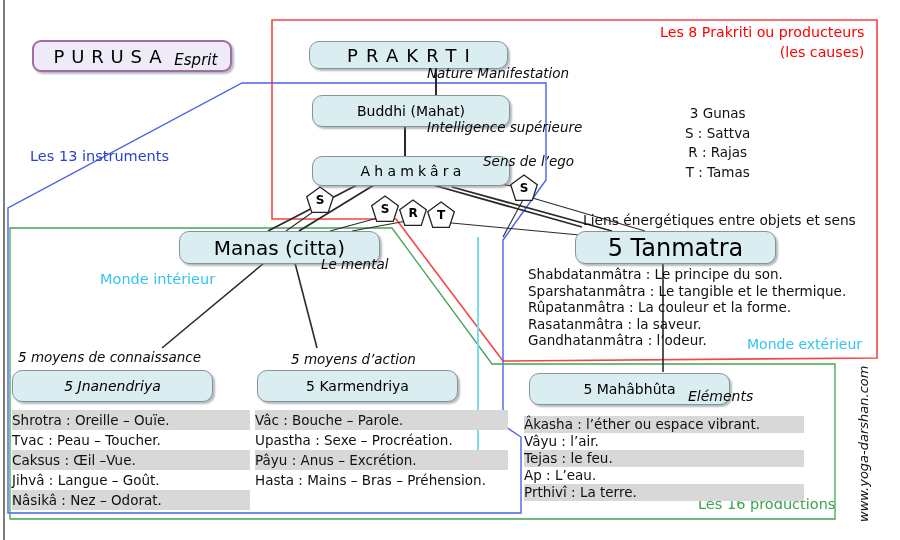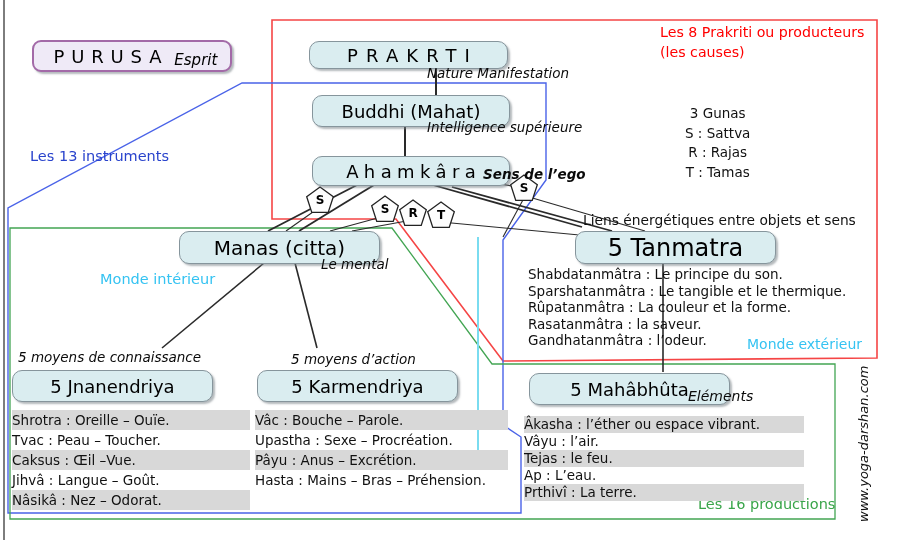--- a/index.html
+++ b/index.html
@@ -5,21 +5,21 @@
   html,body{margin:0;padding:0;background:#fff;}
   #canvas{
     position:relative;width:900px;height:540px;overflow:hidden;background:#ffffff;
     font-family:"DejaVu Sans","Liberation Sans",sans-serif;color:#111;
   }
   #wires{position:absolute;left:0;top:0;width:900px;height:540px;}
   .box{
     position:absolute;display:flex;align-items:center;justify-content:center;
     background:#daedf0;border:1px solid #86959c;border-radius:10px;
     box-shadow:2px 2px 2px rgba(120,130,135,.55);
-    font-size:18px;color:#000;white-space:nowrap;
+    font-size:14px;color:#000;white-space:nowrap;
   }
   .box.purple{background:#efeaf7;border:2px solid #a36aa8;border-radius:9px;}
   .ls1{letter-spacing:.45em;text-indent:.45em;}
   .ls2{letter-spacing:.30em;text-indent:.30em;}
   .ls3{letter-spacing:.38em;text-indent:.38em;}
   .note{position:absolute;font-style:italic;font-size:13.5px;color:#0a0a0a;white-space:nowrap;}
   .txt{position:absolute;font-size:13.5px;white-space:nowrap;}
   .red{color:#ff0000;font-size:14.2px;line-height:20px;}
   .blue{color:#2943cc;font-size:14.5px;}
   .cyan{color:#35c3f2;font-size:14.5px;}
@@ -91,23 +91,23 @@
     <span style="font-style:italic;font-size:15px;letter-spacing:0;margin-left:6px;transform:translateY(4px);">Esprit</span>
   </div>
 
   <div class="box ls1" style="left:309px;top:41px;width:197px;height:26px;font-size:18px;">PRAKRTI</div>
   <div class="note" style="left:427px;top:65px;">Nature Manifestation</div>
 
   <div class="box" style="left:312px;top:95px;width:196px;height:30px;">Buddhi (Mahat)</div>
   <div class="note" style="left:427px;top:119px;">Intelligence supérieure</div>
 
   <div class="box ls2" style="left:312px;top:156px;width:196px;height:28px;">Ahamkâra</div>
-  <div class="note" style="left:483px;top:166px;font-weight:bold;">Sens de l’ego</div>
+  <div class="note" style="left:483px;top:153px;">Sens de l’ego</div>
 
-  <div class="txt red" style="left:660px;top:22px;">
+  <div class="txt red" style="left:660px;top:22px;text-align:right;">
     <div>Les 8 Prakriti ou producteurs</div>
     <div>(les causes)</div>
   </div>
   <div class="txt blue" style="left:30px;top:148px;">Les 13 instruments</div>
   <div class="txt cyan" style="left:100px;top:271px;">Monde intérieur</div>
   <div class="txt cyan" style="left:747px;top:336px;font-size:14px;">Monde extérieur</div>
   <div class="txt green" style="left:698px;top:496px;">Les 16 productions</div>
   <div class="txt" style="left:583px;top:212px;font-size:13.8px;">Liens énergétiques entre objets et sens</div>
 
   <div class="glist" style="left:685px;top:104px;text-align:center;">
@@ -123,21 +123,21 @@
   <div class="box" style="left:527px;top:231px;width:199px;height:31px;font-size:24px;margin-left:48px;">5 Tanmatra</div>
   <div class="tanlist" style="left:528px;top:266px;">
     <div>Shabdatanmâtra : Le principe du son.</div>
     <div>Sparshatanmâtra : Le tangible et le thermique.</div>
     <div>Rûpatanmâtra : La couleur et la forme.</div>
     <div>Rasatanmâtra : la saveur.</div>
     <div>Gandhatanmâtra : l’odeur.</div>
   </div>
 
   <div class="note" style="left:18px;top:349px;">5 moyens de connaissance</div>
-  <div class="box" style="left:12px;top:370px;width:199px;height:30px;">5 Jnanendriya</div>
+  <div class="box" style="left:12px;top:370px;width:199px;height:30px;font-style:italic;">5 Jnanendriya</div>
   <div class="rows" style="left:12px;top:410px;width:238px;">
     <div class="row g">Shrotra : Oreille – Ouïe.</div>
     <div class="row">Tvac : Peau – Toucher.</div>
     <div class="row g">Caksus : Œil –Vue.</div>
     <div class="row">Jihvâ : Langue – Goût.</div>
     <div class="row g">Nâsikâ : Nez – Odorat.</div>
   </div>
 
   <div class="note" style="left:291px;top:351px;">5 moyens d’action</div>
   <div class="box" style="left:257px;top:370px;width:199px;height:30px;">5 Karmendriya</div>

